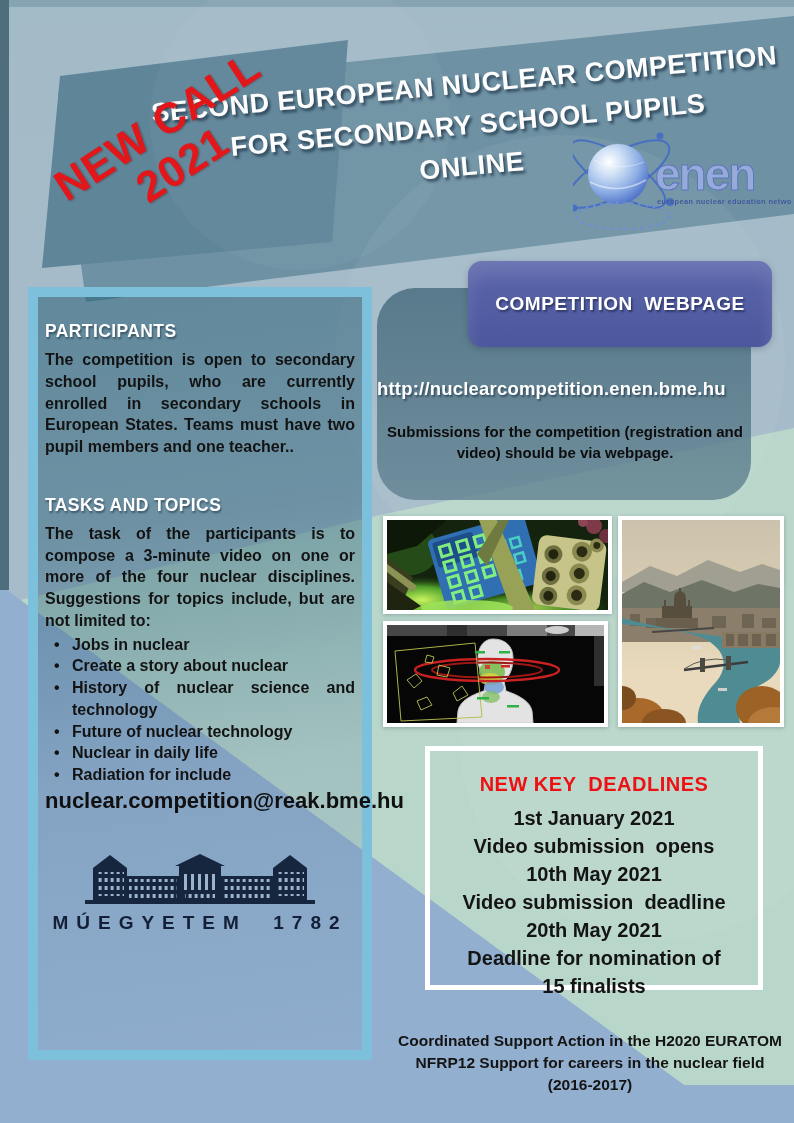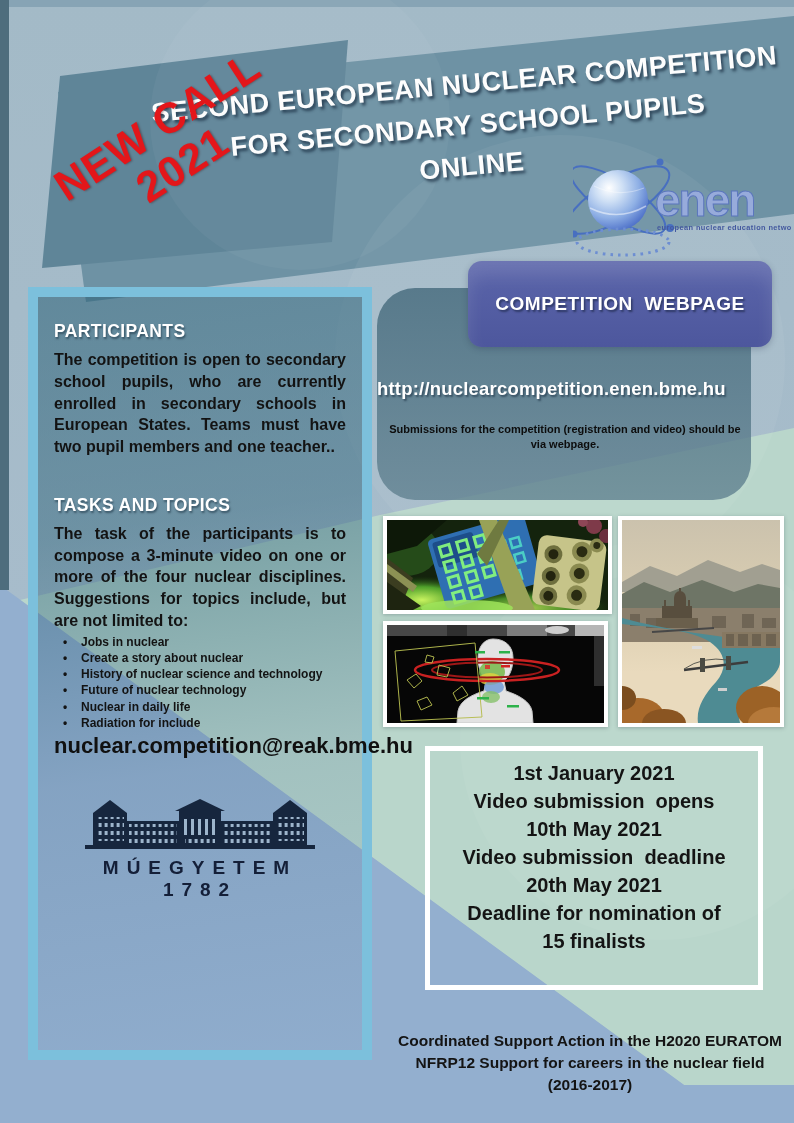--- a/index.html
+++ b/index.html
@@ -18,44 +18,44 @@
     text-shadow:1px 1px 2px rgba(70,10,10,0.35); z-index:3;
   }
   .poster-title {
     left:148px; top:64px; width:640px; text-align:center;
     transform:rotate(-5.3deg); color:#fdfdfd;
     font-size:27px; line-height:1.52; letter-spacing:0.5px;
     text-shadow:2px 3px 3px rgba(25,45,65,0.75); z-index:2;
   }
 
   
-  .enen { left:573px; top:152px; width:218px; height:112px; z-index:2;text-decoration:underline; }
+  .enen { left:573px; top:126px; width:218px; height:112px; z-index:2;text-decoration:underline; }
 
   
   .left-panel {
     left:28px; top:287px; width:344px; height:773px; box-sizing:border-box;
     border:10px solid #7cc0dc; z-index:2;
     background:linear-gradient(172deg,
       rgba(42,96,118,0.55) 0%, rgba(42,96,118,0.46) 30%,
       rgba(80,120,150,0.22) 62%, rgba(110,150,185,0.10) 100%);
   }
-  .panel-inner { position:absolute; inset:0; padding:16px 16px; }
+  .panel-inner { position:absolute; inset:0; padding:16px 7px; }
   .p-heading {
     font-size:17.5px; color:#ffffff; letter-spacing:0.4px;
     text-shadow:1px 1.5px 2px rgba(10,30,45,0.5); margin:8px 0 7px 0;
   }
   .p-body {
     font-size:16px; color:#131313; text-align:justify;
     line-height:1.36; margin:0;
   }
   .mt-tasks { margin-top:37px; }
   .mt-email { margin-top:46px; }
   .bullets { margin:2px 0 0 0; padding:0; list-style:none; }
   .bullets li {
-    position:relative; padding-left:27px; font-size:12px; color:#131313;
+    position:relative; padding-left:27px; font-size:16px; color:#131313;
     line-height:1.36; text-align:justify;
   }
   .bullets li::before { content:"•"; position:absolute; left:9px; }
   .email-addr { font-size:22px; color:#101010; margin-top:2px; }
   .bme { margin-top:38px; text-align:center; }
   .bme-caption {
     margin-top:4px; font-size:19px; color:#141f38;
     letter-spacing:0.42em; word-spacing:0.7em; white-space:pre-wrap;
   }
 
@@ -75,21 +75,21 @@
     color:#ffffff; font-size:19px; letter-spacing:0.5px; white-space:pre-wrap;
     text-shadow:1.5px 2px 2px rgba(15,25,50,0.55);
   }
   .url-line {
     left:377px; top:378px; width:374px; color:#ffffff;
     font-size:18.5px; letter-spacing:0.2px; z-index:2;
     text-shadow:1.5px 2px 2px rgba(20,40,60,0.6);
   }
   .note-line {
     left:383px; top:422px; width:364px; text-align:center; color:#0d0d0d;
-    font-size:11px; line-height:1.38; z-index:2;
+    font-size:15px; line-height:1.38; z-index:2;
   }
 
   
   .photo { background:#ffffff; padding:4px; box-shadow:0 1px 4px rgba(40,60,70,0.3); z-index:2; }
   .ph1 { left:383px; top:516px; }
   .ph2 { left:383px; top:621px; }
   .ph3 { left:618px; top:516px; }
 
   
   .deadlines {
@@ -382,20 +382,21 @@
       <rect x="96" y="168" width="9" height="3" fill="#cfcfcf"></rect>
       <ellipse cx="16" cy="196" rx="26" ry="18" fill="#a8692b"></ellipse>
       <ellipse cx="42" cy="203" rx="22" ry="14" fill="#8a5522"></ellipse>
       <ellipse cx="0" cy="178" rx="14" ry="12" fill="#7b4d1e"></ellipse>
       <ellipse cx="140" cy="188" rx="26" ry="22" fill="#9c6226"></ellipse>
       <ellipse cx="152" cy="203" rx="26" ry="16" fill="#b5793a"></ellipse>
     </svg>
   </div>
 
   <div class="abs deadlines">
+    <div class="dl-heading">NEW KEY  DEADLINES</div>
     <div class="dl-lines">
       <div class="dl-line">1st January 2021</div>
       <div class="dl-line">Video submission  opens</div>
       <div class="dl-line">10th May 2021</div>
       <div class="dl-line">Video submission  deadline</div>
       <div class="dl-line">20th May 2021</div>
       <div class="dl-line">Deadline for nomination of
 15 finalists</div>
     </div>
   </div>

